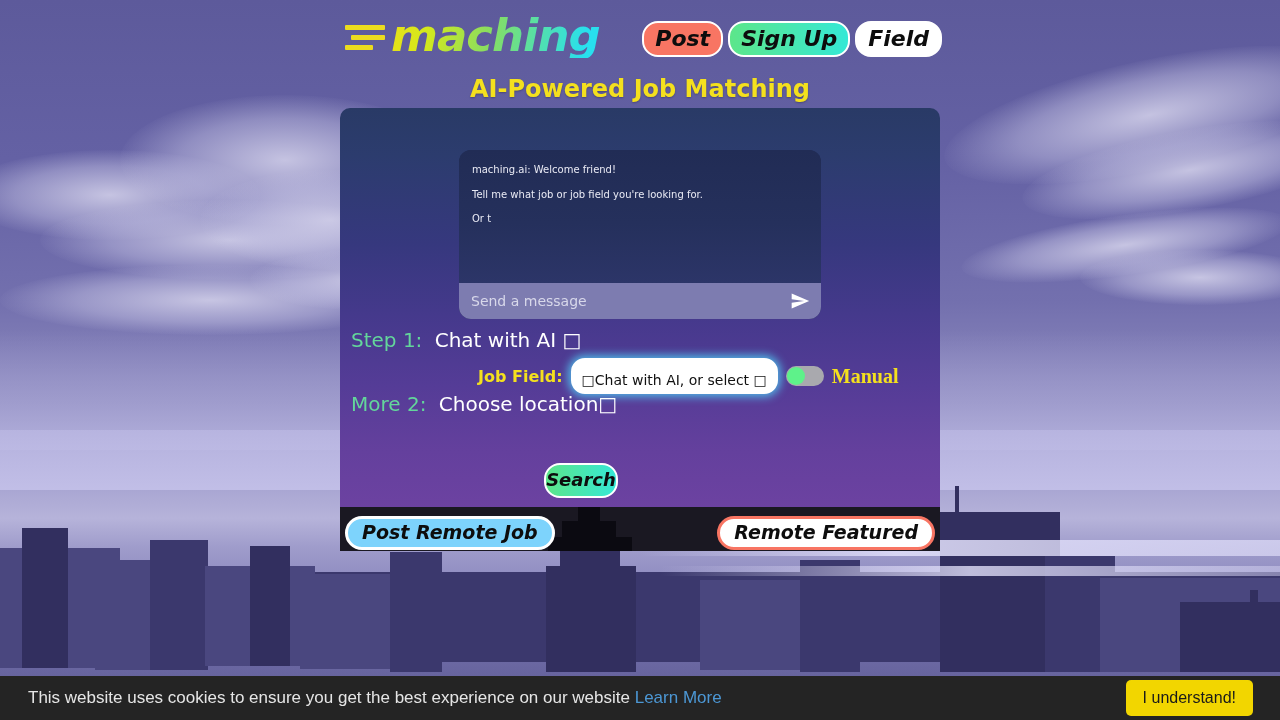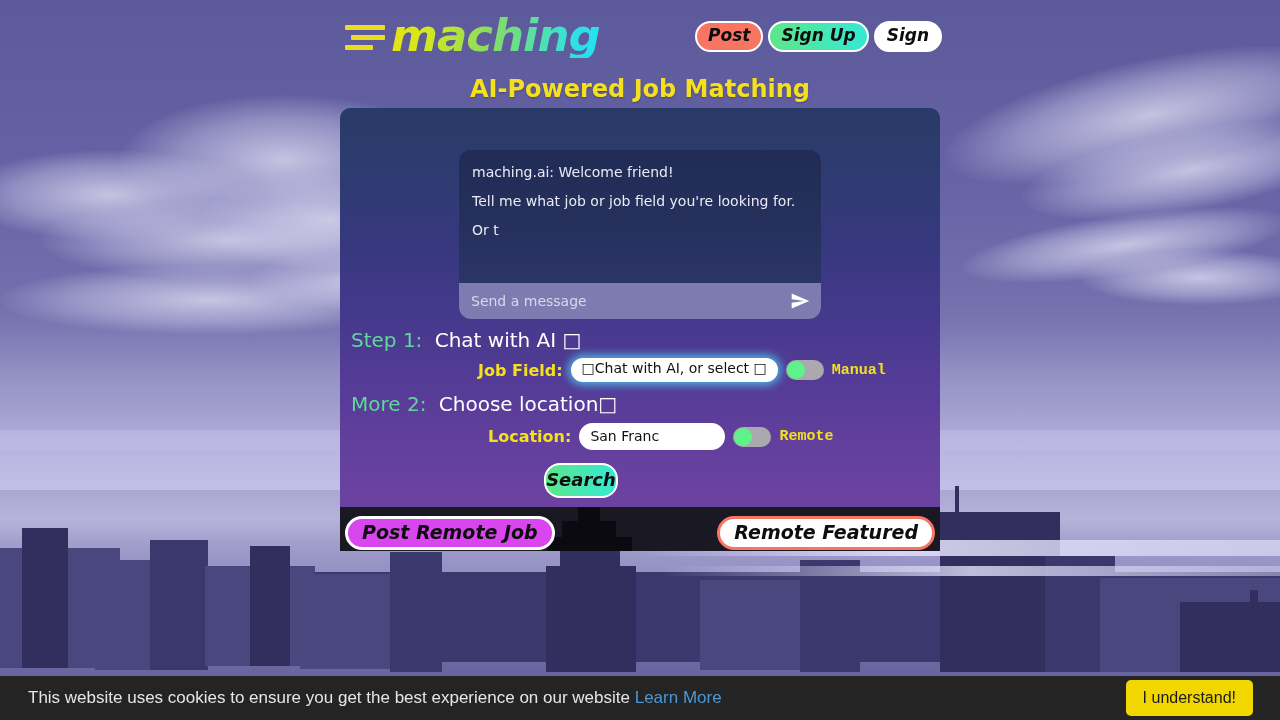--- a/index.html
+++ b/index.html
@@ -71,21 +71,21 @@
     -webkit-background-clip: text; background-clip: text;
     color: transparent; -webkit-text-fill-color: transparent;
     line-height: 1;
   }
   #navbtns {
     position: absolute; right: 338px; top: 21px;
     display: flex; align-items: center; gap: 5px;
   }
   .navbtn {
     font-family: "DejaVu Sans", sans-serif;
-    font-weight: 900; font-style: italic; font-size: 17px;
+    font-weight: 900; font-style: italic; font-size: 22px;
     color: #0d0d0d;
     border: 2px solid #ffffff;
     border-radius: 16px;
     padding: 4px 11px 5px;
     line-height: 1.05;
     white-space: nowrap;
     cursor: pointer;
   }
   .navbtn.post { background: #f87563; }
   .navbtn.signup { background: linear-gradient(90deg, #5ce68a 0%, #35e8d6 100%); }
@@ -129,21 +129,21 @@
   }
   #chatlog {
     height: 133px;
     background: linear-gradient(180deg, #212c55 0%, #25305c 55%, #2c3568 100%);
     padding: 14px 13px 0;
     overflow: hidden;
   }
   .chatline {
     color: #e9eaf4;
     font-family: "DejaVu Sans", sans-serif;
-    font-size: 14px;
+    font-size: 10px;
     margin-bottom: 13px;
     line-height: 1.15;
   }
   #chatinput-row {
     position: absolute; left: 0; bottom: 0;
     width: 362px; height: 36px;
     background: #7d7cb0;
     display: flex; align-items: center;
     padding: 0 10px;
   }
@@ -176,21 +176,21 @@
   #location-row { left: 148px; top: 315px; }
   .field-label {
     font-family: "DejaVu Sans", sans-serif;
     font-size: 16px; font-weight: bold; color: #f4e01e;
     white-space: nowrap;
   }
   .select-pill {
     background: #ffffff;
     border-radius: 14px;
     border: 2px solid #ffffff;
-    padding: 0 9px 4px;
+    padding: 12px 9px 4px;
     font-family: "DejaVu Sans", sans-serif;
     font-size: 14px; color: #111111;
     white-space: nowrap;
     box-shadow: 0 0 9px 3px rgba(80,220,255,.75);
     cursor: pointer;
   }
   .text-input {
     background: #ffffff;
     border-radius: 14px;
     border: 2px solid #ffffff;
@@ -207,22 +207,22 @@
     position: relative;
     cursor: pointer;
     flex: none;
   }
   .toggle .knob {
     position: absolute; left: 1px; top: 1px;
     width: 18px; height: 18px; border-radius: 50%;
     background: #5ef28a;
   }
   .toggle-label {
-    font-family: Liberation Mono, monospace;
-    font-size: 15px; font-weight: bold; color: #f4e01e;
+    font-family: Liberation Serif, serif;
+    font-size: 20px; font-weight: bold; color: #f4e01e;
     white-space: nowrap;
   }
   #search-btn {
     position: absolute; left: 204px; top: 355px;
     width: 74px;
     text-align: center;
     font-family: "DejaVu Sans", sans-serif;
     font-size: 18px; font-weight: 900; font-style: italic;
     color: #0d0d0d;
     background: linear-gradient(90deg, #5ce68a 0%, #35e8d6 100%);
@@ -247,21 +247,21 @@
     position: absolute; top: 9px;
     font-family: "DejaVu Sans", sans-serif;
     font-weight: 900; font-style: italic; font-size: 19px;
     color: #0d0d0d;
     border: 3px solid #ffffff;
     border-radius: 18px;
     padding: 2px 14px 4px;
     white-space: nowrap;
     cursor: pointer;
   }
-  #post-remote-job { left: 5px; background: #d946ef; }
+  #post-remote-job { left: 5px; background: #7dd3fc; }
   #remote-featured { right: 5px; background: #ffffff; border-color: #f87563; }
 
   
   #cookie-banner {
     position: absolute; left: 0; bottom: 0;
     width: 1280px; height: 44px;
     background: #242424;
     z-index: 40;
     display: flex; align-items: center;
   }
@@ -337,21 +337,21 @@
       <span id="logo-lines">
           <i></i>
           <i></i>
           <i></i>
         </span>
       <span id="logo-text">maching</span>
     </div>
     <div id="navbtns">
       <div class="navbtn post">Post</div>
       <div class="navbtn signup">Sign Up</div>
-      <div class="navbtn login">Sign</div>
+      <div class="navbtn login">Field</div>
     </div>
   </div>
 
   <div id="tagline">AI-Powered Job Matching</div>
 
   <div id="panel">
 
     <div id="chatbox">
       <div id="chatlog">
         <div class="chatline">maching.ai: Welcome friend!</div>
@@ -380,28 +380,20 @@
           <span class="knob"></span>
         </span>
       <span class="toggle-label">Manual</span>
     </div>
 
     <div class="step-row" id="step2">
       <span class="step-label">More 2:</span>
       <span class="step-text">Choose location□</span>
     </div>
 
-    <div class="field-row" id="location-row">
-      <span class="field-label">Location:</span>
-      <input class="text-input" type="text" value="San Franc" style="">
-      <span class="toggle">
-          <span class="knob"></span>
-        </span>
-      <span class="toggle-label">Remote</span>
-    </div>
 
     <div id="search-btn">Search</div>
   </div>
 
   <div id="panel-footer">
     <div class="tower" style="left:238px; top:0; width:22px; height:44px;"></div>
     <div class="tower" style="left:222px; top:14px; width:54px; height:30px;"></div>
     <div class="tower" style="left:208px; top:30px; width:84px; height:14px;"></div>
     <div class="footer-btn" id="post-remote-job">Post Remote Job</div>
     <div class="footer-btn" id="remote-featured">Remote Featured</div>

